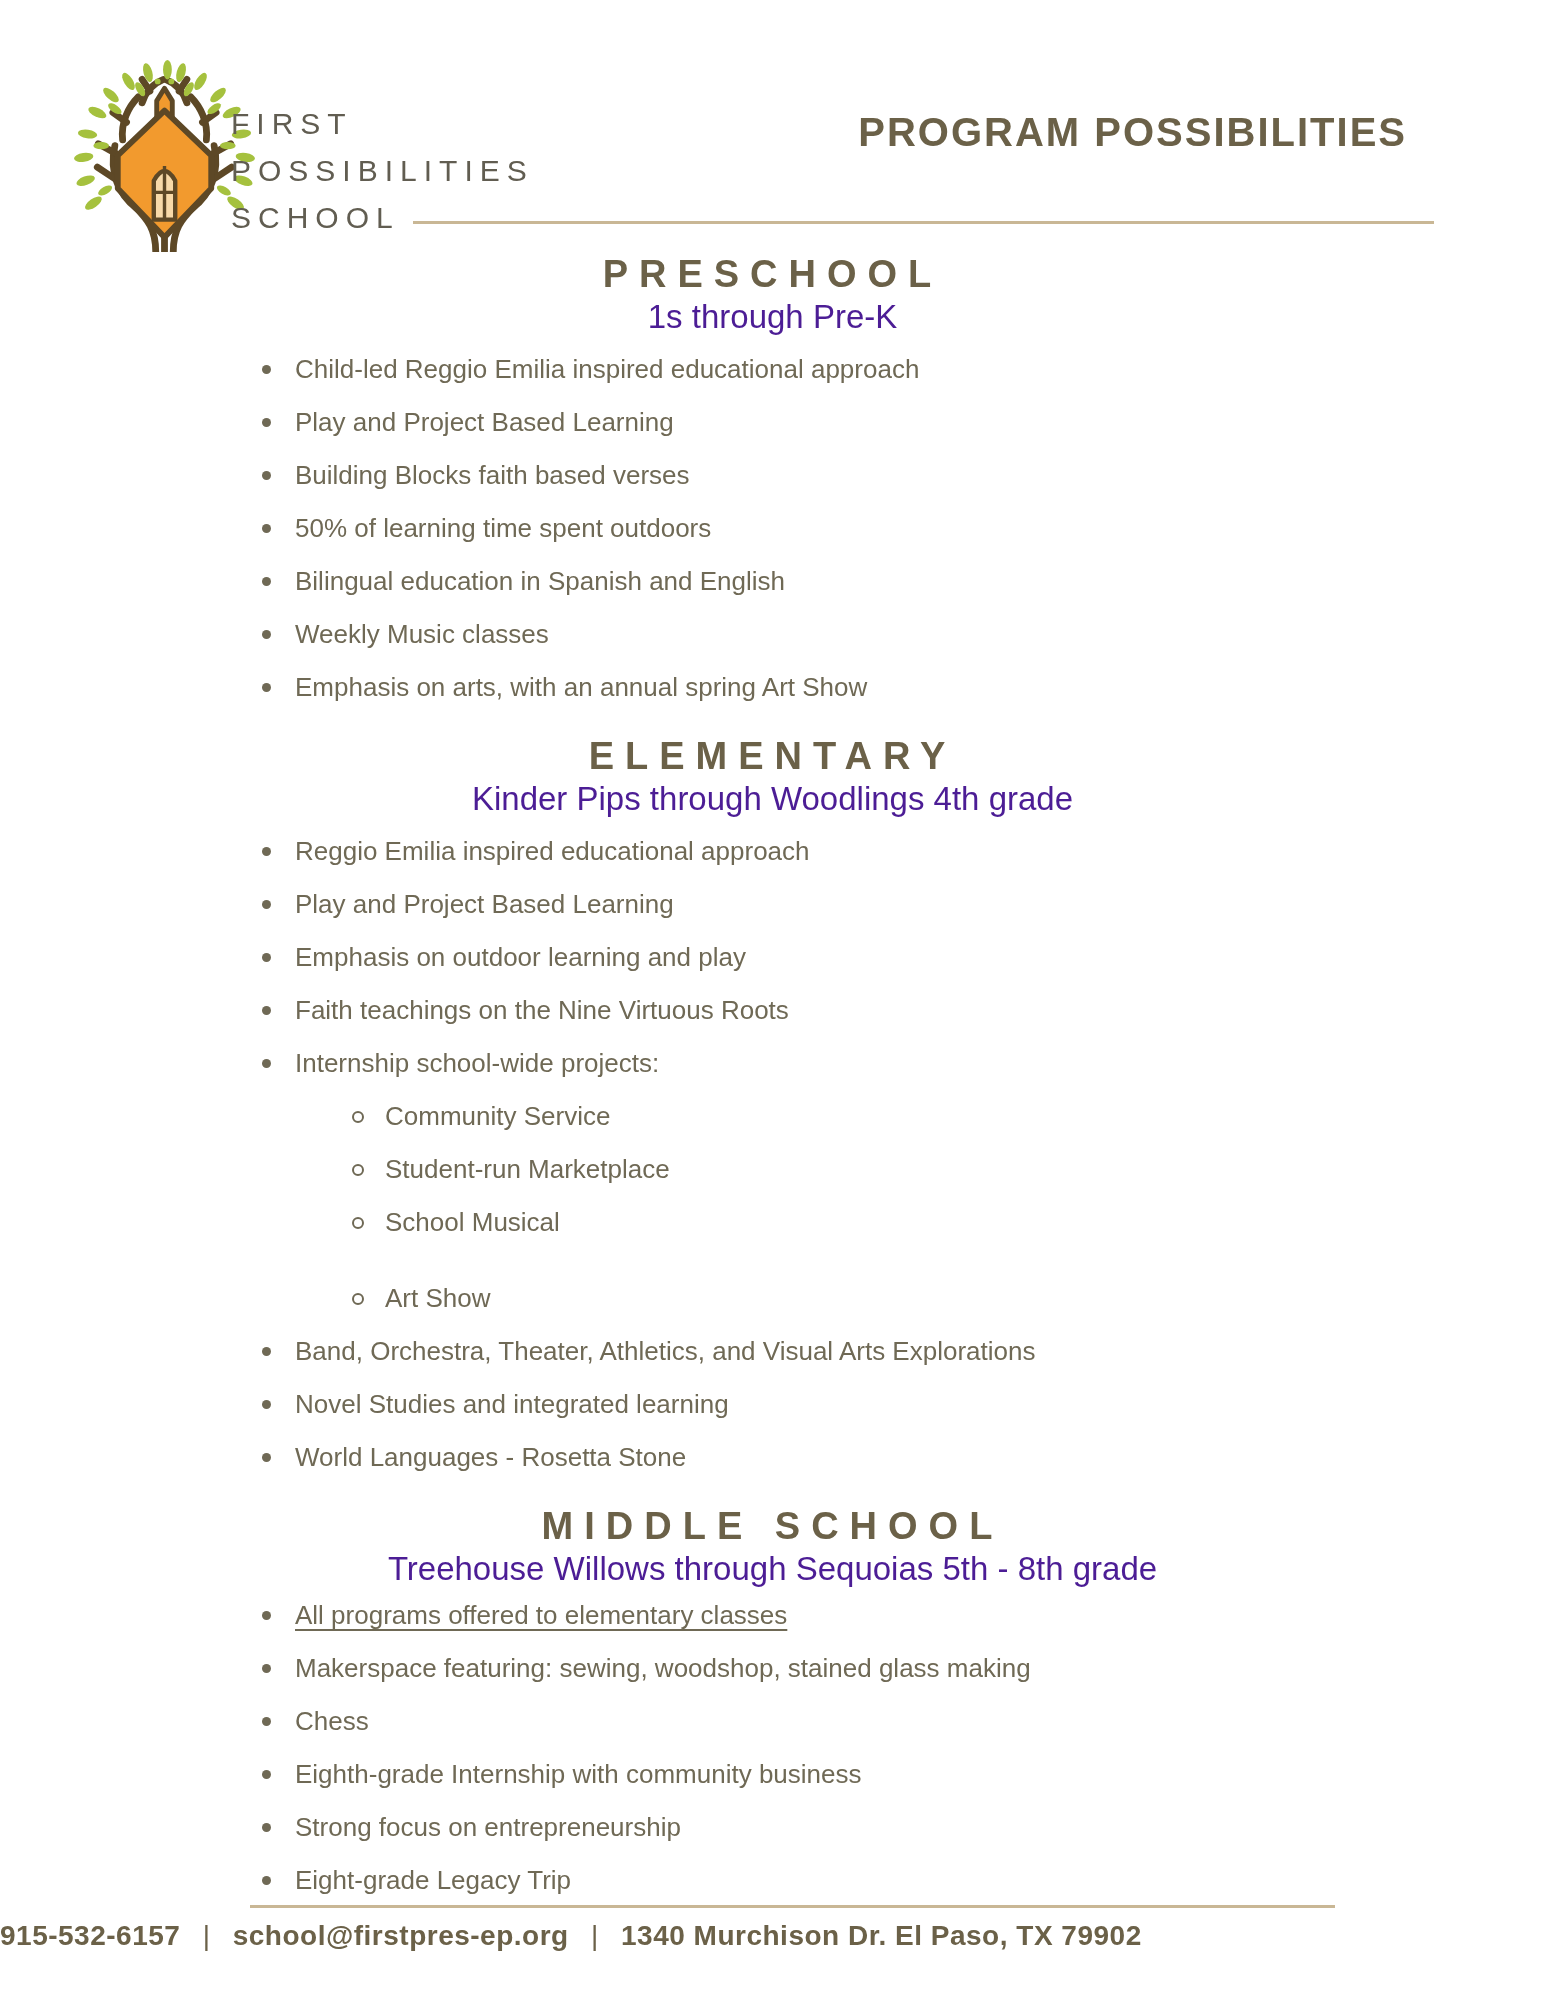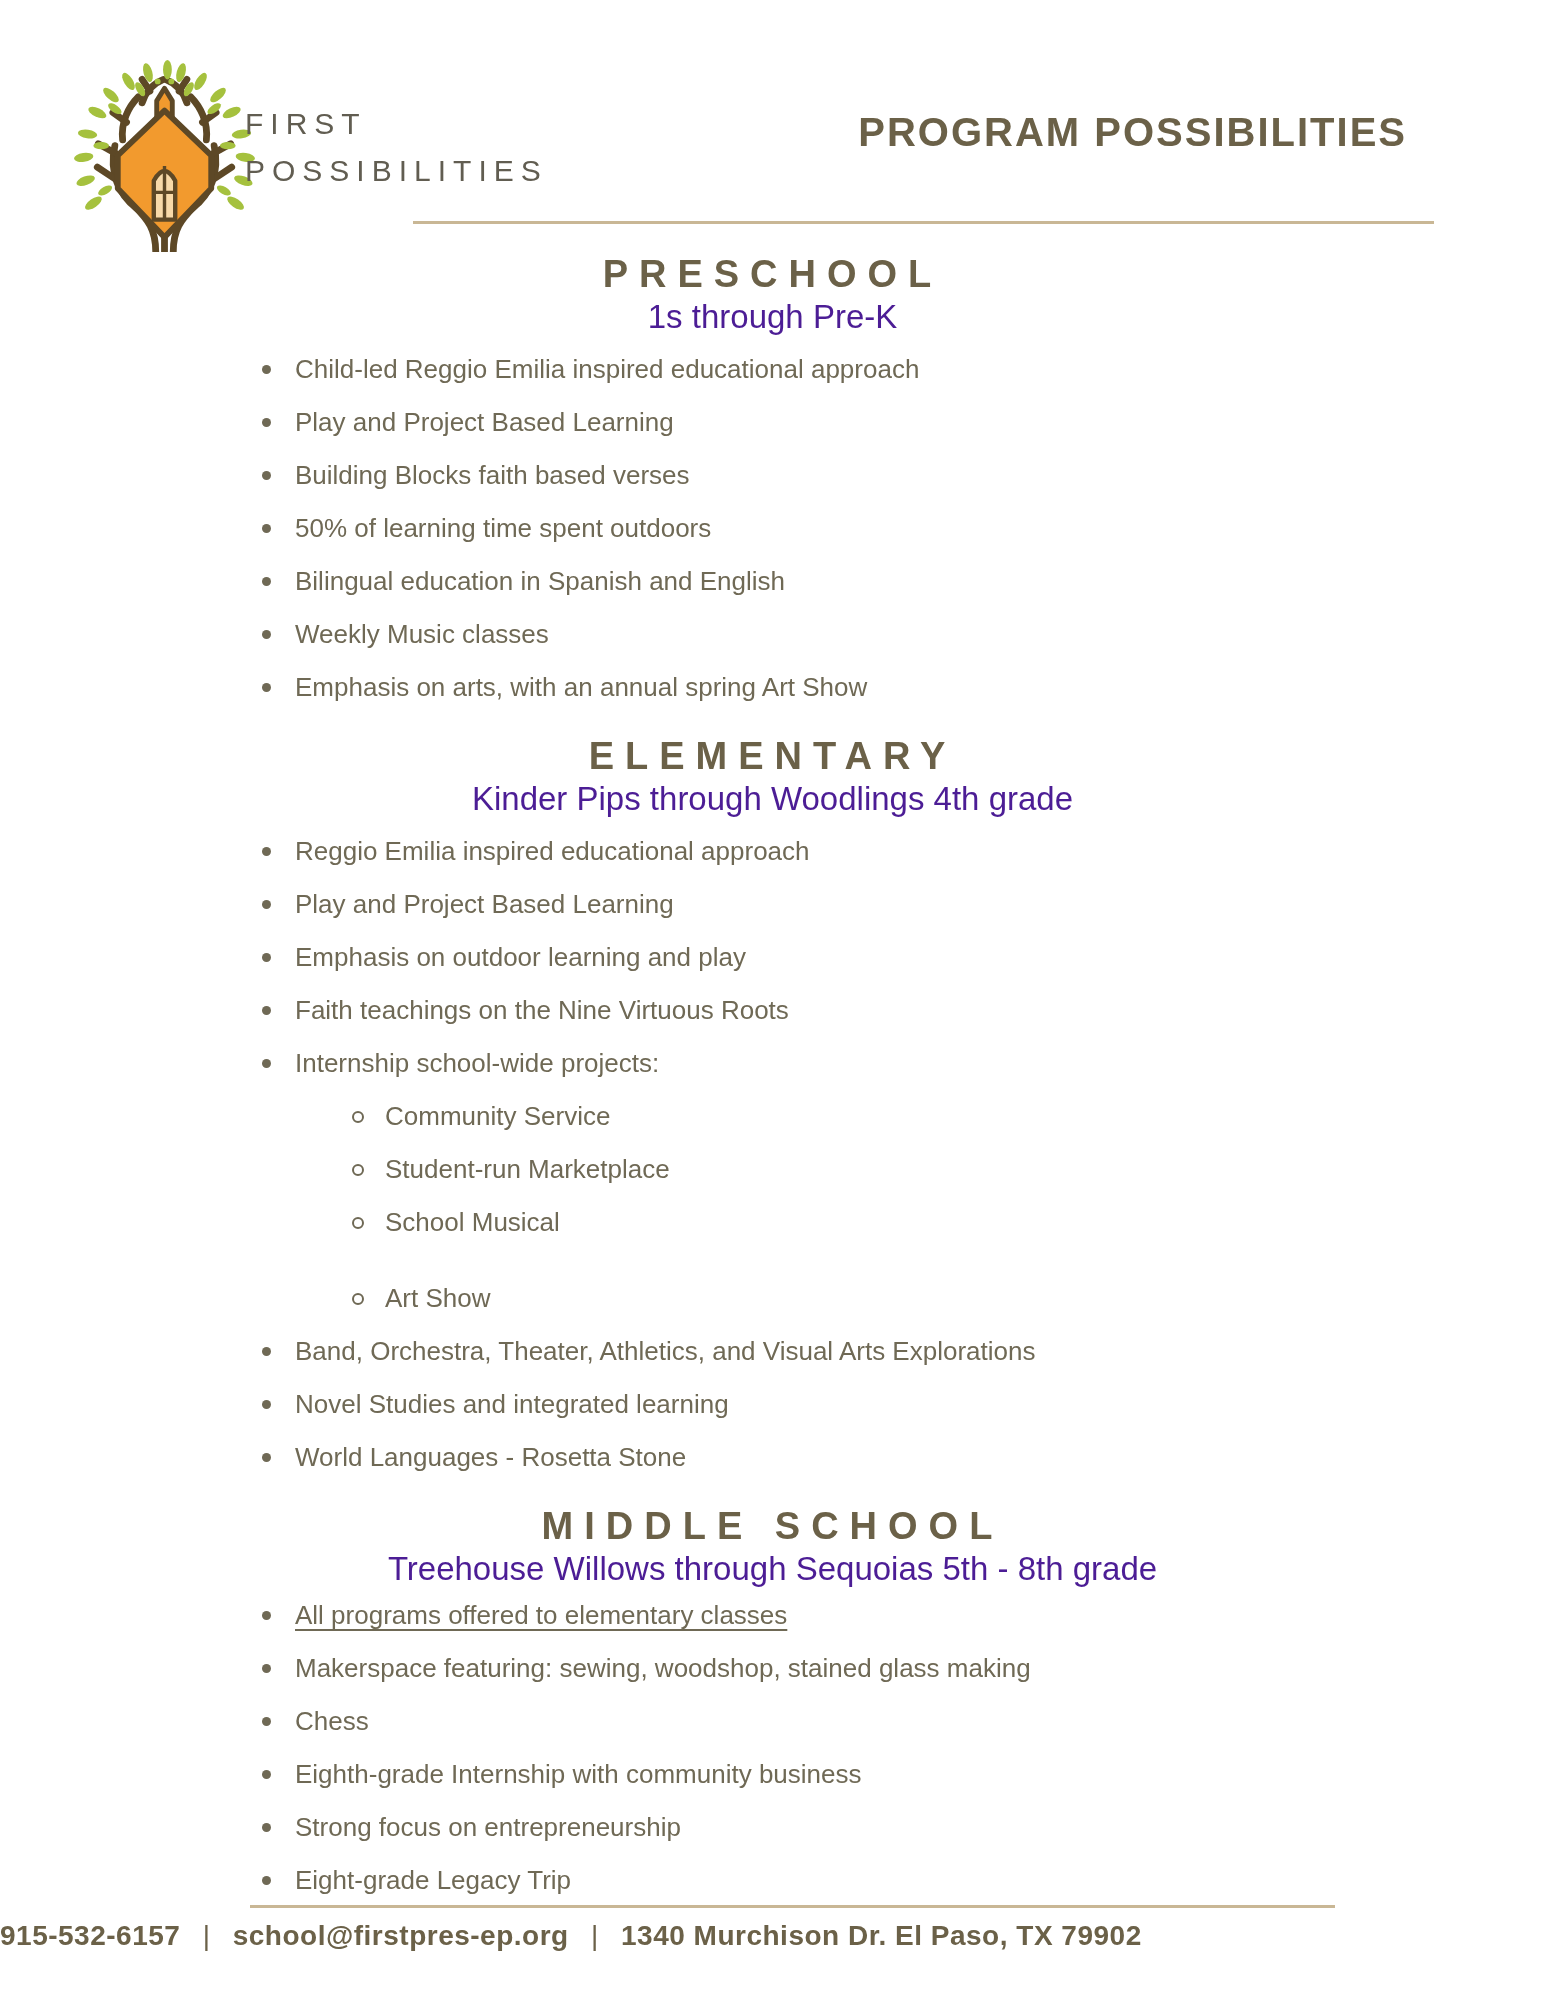--- a/index.html
+++ b/index.html
@@ -3,21 +3,21 @@
 <meta charset="utf-8">
 <style>
   html,body{margin:0;padding:0;background:#ffffff;}
   .page{
     position:relative;width:1545px;height:1999px;background:#ffffff;
     font-family:"Liberation Sans",sans-serif;overflow:hidden;
   }
   
   .logo-art{position:absolute;left:72px;top:52px;width:185px;height:200px;}
   .logo-text{
-    position:absolute;left:245px;top:100px;
+    position:absolute;left:231px;top:100px;
     font-size:30px;letter-spacing:7px;color:#615d51;line-height:47px;font-weight:400;
   }
   .page-title{
     position:absolute;top:112px;right:138px;margin:0;
     font-size:40px;font-weight:700;letter-spacing:2px;color:#6b6148;line-height:1;
     white-space:nowrap;
   }
   .header-rule{
     position:absolute;left:413px;top:221px;width:1021px;height:3px;background:#c9b795;
   }
@@ -120,20 +120,21 @@
     </g>
     <polygon points="87,70 87,50 95,37 103,50 103,70" fill="#f29a2e" stroke="#5d4826" stroke-width="5" stroke-linejoin="round"></polygon>
     <polygon points="95,60 143,106 143,140 95,190 47,140 47,106" fill="#f29a2e" stroke="#5d4826" stroke-width="6" stroke-linejoin="round"></polygon>
     <path d="M84,172 L84,132 Q95,112 106,132 L106,172 Z" fill="#f7d9a8" stroke="#5d4826" stroke-width="4.5" stroke-linejoin="round"></path>
     <path d="M95,117 L95,172 M84,144 L106,144" stroke="#5d4826" stroke-width="3.5" fill="none"></path>
   </svg>
 
   <div class="logo-text">
     <div>FIRST</div>
     <div>POSSIBILITIES</div>
+    <div>SCHOOL</div>
   </div>
 
   <h1 class="page-title">PROGRAM POSSIBILITIES</h1>
   <div class="header-rule"></div>
 
   <div class="content">
 
     <h2 class="section-heading">PRESCHOOL</h2>
     <p class="section-subtitle">1s through Pre-K</p>
     <ul class="bullets">

